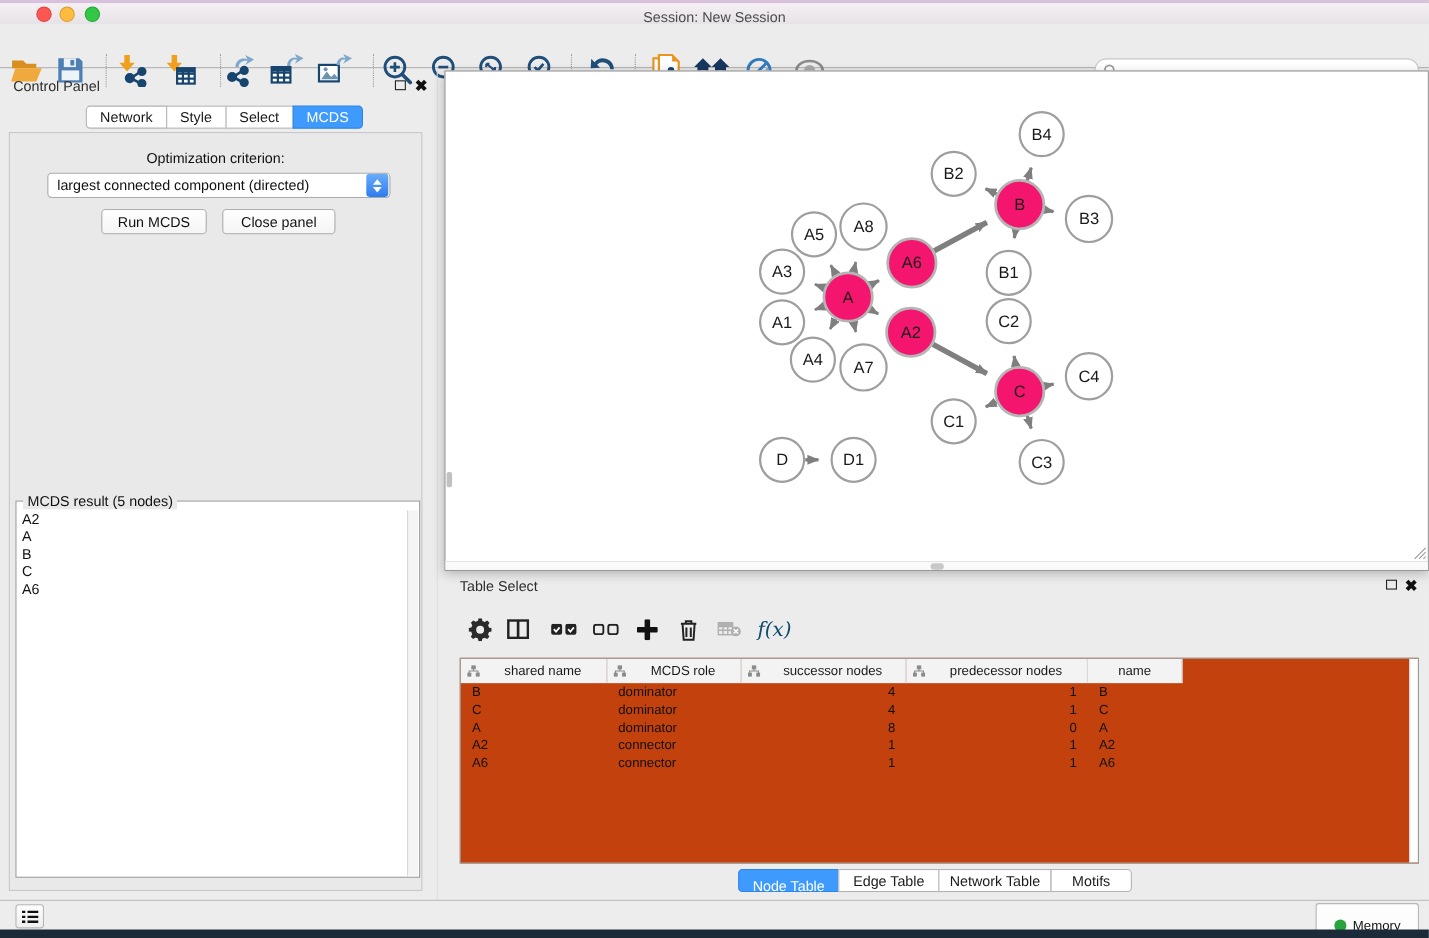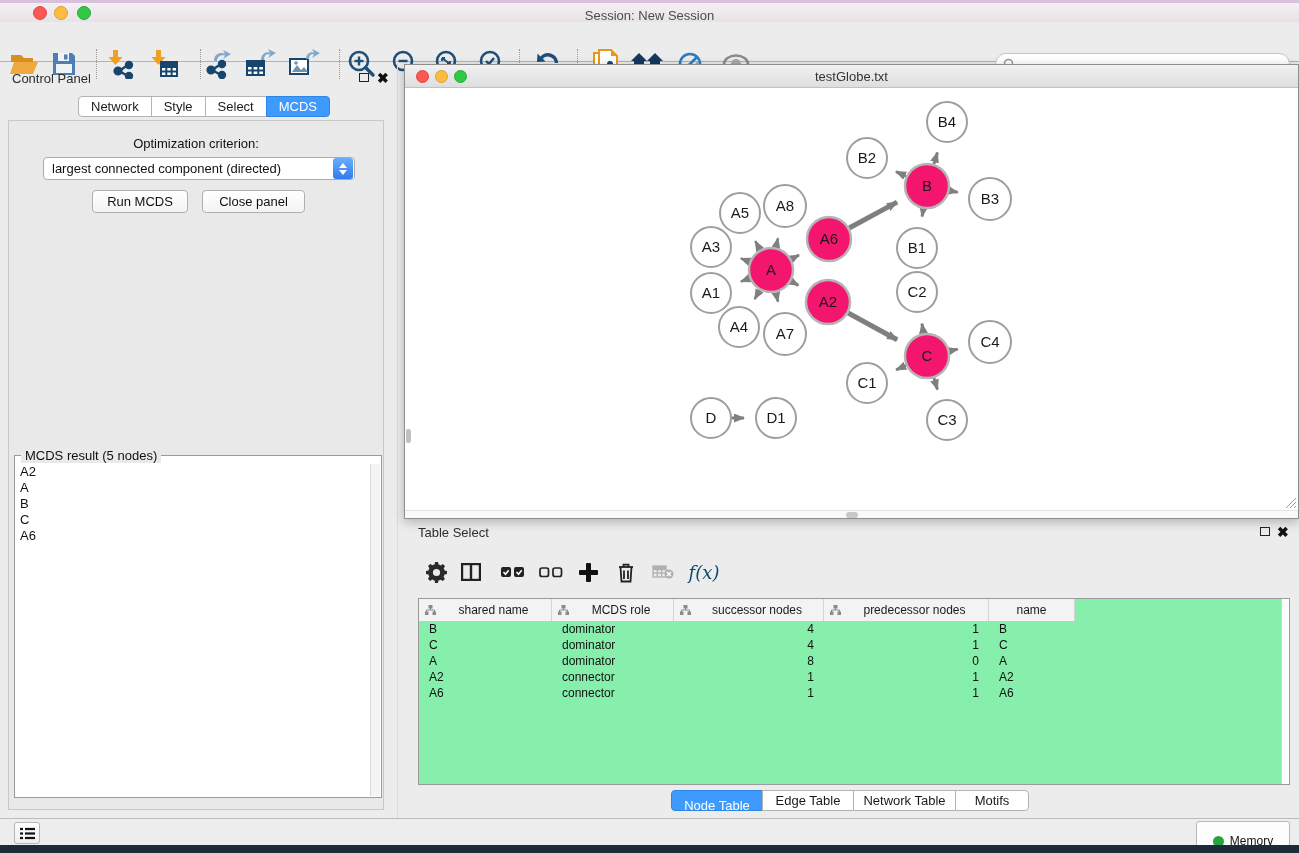--- a/index.html
+++ b/index.html
@@ -47,21 +47,21 @@
   .net-win { left:404px; top:64px; width:895px; height:455px; background:#fff; border:1px solid #8e8e8e; box-shadow:0 3px 10px rgba(0,0,0,0.25); }
   .net-titlebar { position:absolute; left:0; top:0; width:100%; height:23px; background:linear-gradient(#f1f1f1,#dedede); border-bottom:1px solid #c2c2c2; }
   .net-title { position:absolute; left:0; top:4px; width:100%; text-align:center; font-size:13px; color:#333; }
   .net-hscroll { position:absolute; left:0; bottom:0; width:100%; height:8px; background:#fafafa; border-top:1px solid #e4e4e4; }
   .net-hthumb { position:absolute; left:441px; top:1px; width:12px; height:6px; background:#c8c8c8; border-radius:3px; }
   .net-vthumb { position:absolute; left:1px; top:364px; width:5px; height:14px; background:#c0c0c0; border-radius:2px; }
 
   
   .tp-title { left:418px; top:525px; font-size:13px; color:#2d2d2d; }
   .tt-icon { top:556px; height:32px; display:flex; align-items:center; justify-content:center; }
-  .node-table { left:418px; top:598px; width:872px; height:187px; background:#86efac; border:1px solid #9a9a9a; }
+  .node-table { left:418px; top:598px; width:872px; height:187px; background:#c2410c; border:1px solid #9a9a9a; }
   .nt-header { position:absolute; left:0; top:0; height:22px; display:flex; border-bottom:1px solid #c0c0c0; }
   .nt-th { height:22px; background:#f3f3f3; border-right:1px solid #d4d4d4; display:flex; align-items:center; font-size:12px; color:#1a1a1a; }
   .nt-th .th-label { flex:1; text-align:center; }
   .nt-body { position:absolute; left:0; top:22px; right:0; }
   .nt-row { display:flex; height:16px; }
   .nt-td { font-size:12px; color:#111; line-height:16px; overflow:hidden; white-space:nowrap; }
   .nt-scroll { position:absolute; right:0; top:0; width:8px; height:100%; background:#fff; border-left:1px solid #d4d4d4; }
   .fx { font-family:"DejaVu Serif", serif; font-style:italic; font-size:18px; color:#0c4a6e; }
 
   
@@ -272,26 +272,20 @@
         <div class="result-item">A</div>
         <div class="result-item">B</div>
         <div class="result-item">C</div>
         <div class="result-item">A6</div>
       </div>
     <div class="result-scroll"></div>
   </div>
   <div class="abs splitter"></div>
 
   <div class="abs net-win">
-    <div class="net-titlebar">
-      <div class="abs light" style="left:11px;top:5px;width:13px;height:13px;background:#fc5753;border:1px solid #df4744;"></div>
-      <div class="abs light" style="left:30px;top:5px;width:13px;height:13px;background:#fdbc40;border:1px solid #de9f34;"></div>
-      <div class="abs light" style="left:49px;top:5px;width:13px;height:13px;background:#33c748;border:1px solid #27aa35;"></div>
-      <div class="net-title">testGlobe.txt</div>
-    </div>
     <svg id="graph-svg" style="position:absolute;left:1px;top:24px;" width="891" height="421">
       <defs>
         <marker id="arrowhead" markerUnits="userSpaceOnUse" markerWidth="12" markerHeight="10" refX="10" refY="4.5" orient="auto">
           <path d="M0,0 L11,4.5 L0,9 Z" fill="#7f7f7f"></path>
         </marker>
       </defs>
     <line x1="354.01124522107034" y1="160.7948702451939" x2="349.2887023011195" y2="152.11148487625198" stroke="#7f7f7f" stroke-width="2.5" marker-end="url(#arrowhead)"></line>
         <line x1="369.91502821252493" y1="158.53129959988598" x2="371.94800299942074" y2="149.23770057407665" stroke="#7f7f7f" stroke-width="2.5" marker-end="url(#arrowhead)"></line>
         <line x1="343.52383930205286" y1="172.7674717324536" x2="334.8798757536656" y2="169.45395237223846" stroke="#7f7f7f" stroke-width="2.5" marker-end="url(#arrowhead)"></line>
         <line x1="343.52383930205286" y1="189.2325282675464" x2="334.8798757536656" y2="192.54604762776154" stroke="#7f7f7f" stroke-width="2.5" marker-end="url(#arrowhead)"></line>

